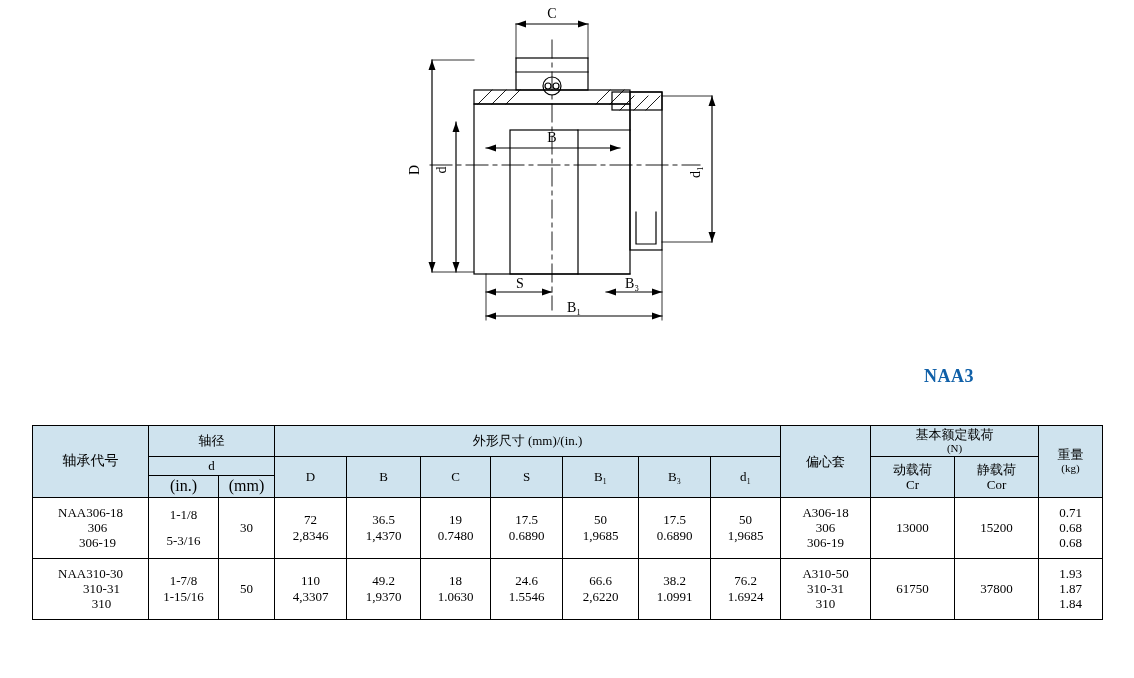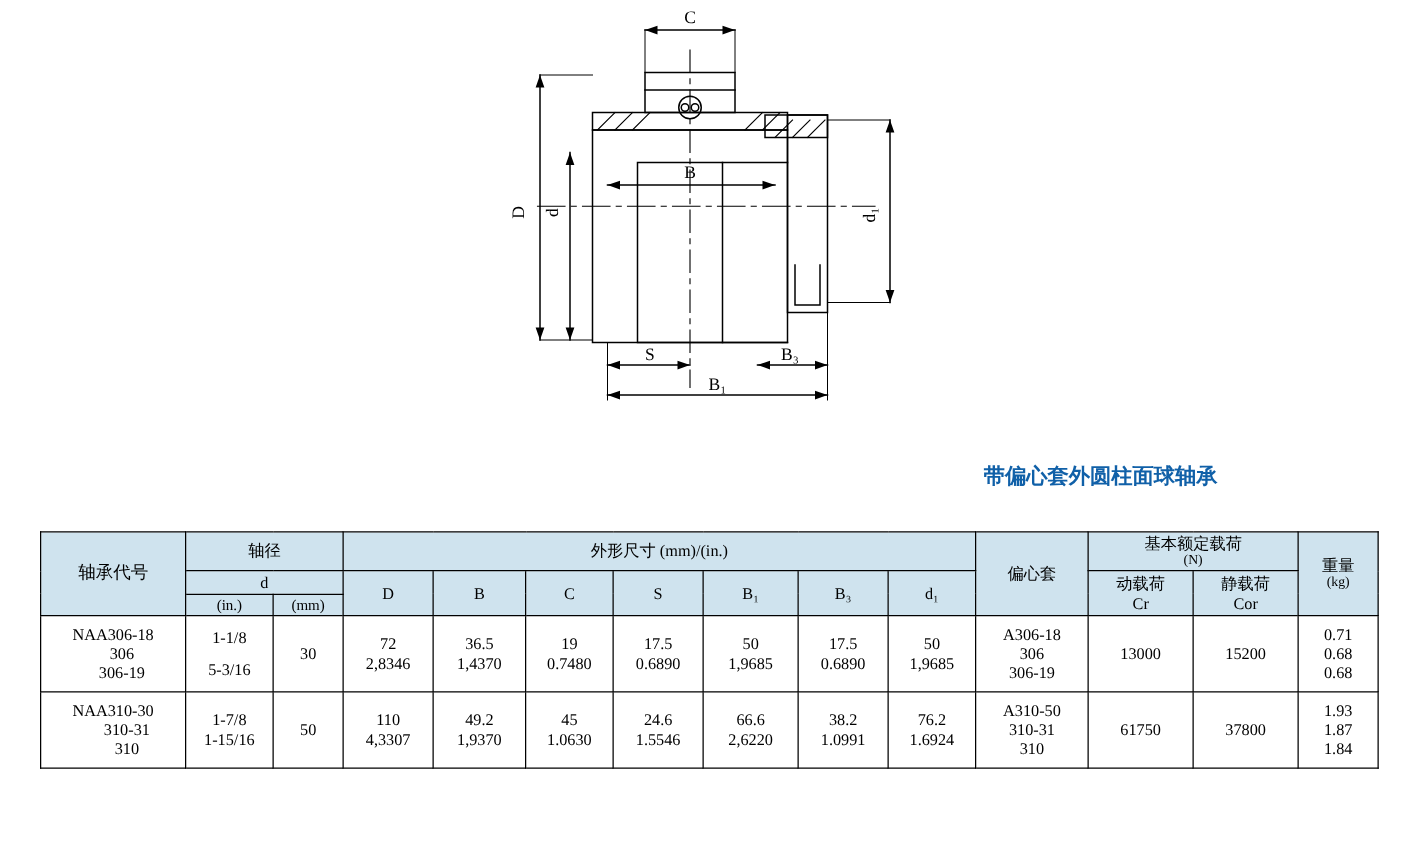--- a/index.html
+++ b/index.html
@@ -37,21 +37,21 @@
   }
   table.spec th, table.spec td{
     border:1px solid #000;
     text-align:center;
     vertical-align:middle;
     padding:1px 2px;
     line-height:1.18;
   }
   thead th{background:#cfe3ee;font-weight:normal;}
   .hdr-name{font-size:14px;margin-left:13px;}
-  .hdr-sm{font-size:12px;}
+  .hdr-sm{font-size:16px;}
   .unit{font-size:11px;}
   tbody td{height:58px;font-size:13px;background:#fff;}
   .left-cell{text-align:left;padding-left:6px;}
   .nowrap{white-space:nowrap;}
   .stack span{display:block;}
   .indent1{padding-left:14px;}
   .indent2{padding-left:22px;}
 </style>
 </head>
 <body>
@@ -147,21 +147,21 @@
     <text x="520" y="288" text-anchor="middle">S</text>
     <text x="632" y="288" text-anchor="middle">B₃</text>
     <text x="574" y="312" text-anchor="middle">B₁</text>
     <text x="419" y="170" text-anchor="middle" transform="rotate(-90 419 170)">D</text>
     <text x="446" y="170" text-anchor="middle" transform="rotate(-90 446 170)">d</text>
     <text x="700" y="172" text-anchor="middle" transform="rotate(-90 700 172)">d₁</text>
   </g>
 </svg>
 
 <div class="title-block">
-  <div class="title-sub">带偏心套外圆柱面球轴承</div>
+  <div class="title-main">NAA3</div>
 </div>
 
 <table class="spec">
   <colgroup>
     <col style="width:116px">
     <col style="width:70px">
     <col style="width:56px">
     <col style="width:72px">
     <col style="width:74px">
     <col style="width:70px">
@@ -281,21 +281,21 @@
       <td>50</td>
       <td class="stack">
         <span>110</span>
         <span>4,3307</span>
       </td>
       <td class="stack">
         <span>49.2</span>
         <span>1,9370</span>
       </td>
       <td class="stack">
-        <span>45</span>
+        <span>18</span>
         <span>1.0630</span>
       </td>
       <td class="stack">
         <span>24.6</span>
         <span>1.5546</span>
       </td>
       <td class="stack">
         <span>66.6</span>
         <span>2,6220</span>
       </td>

